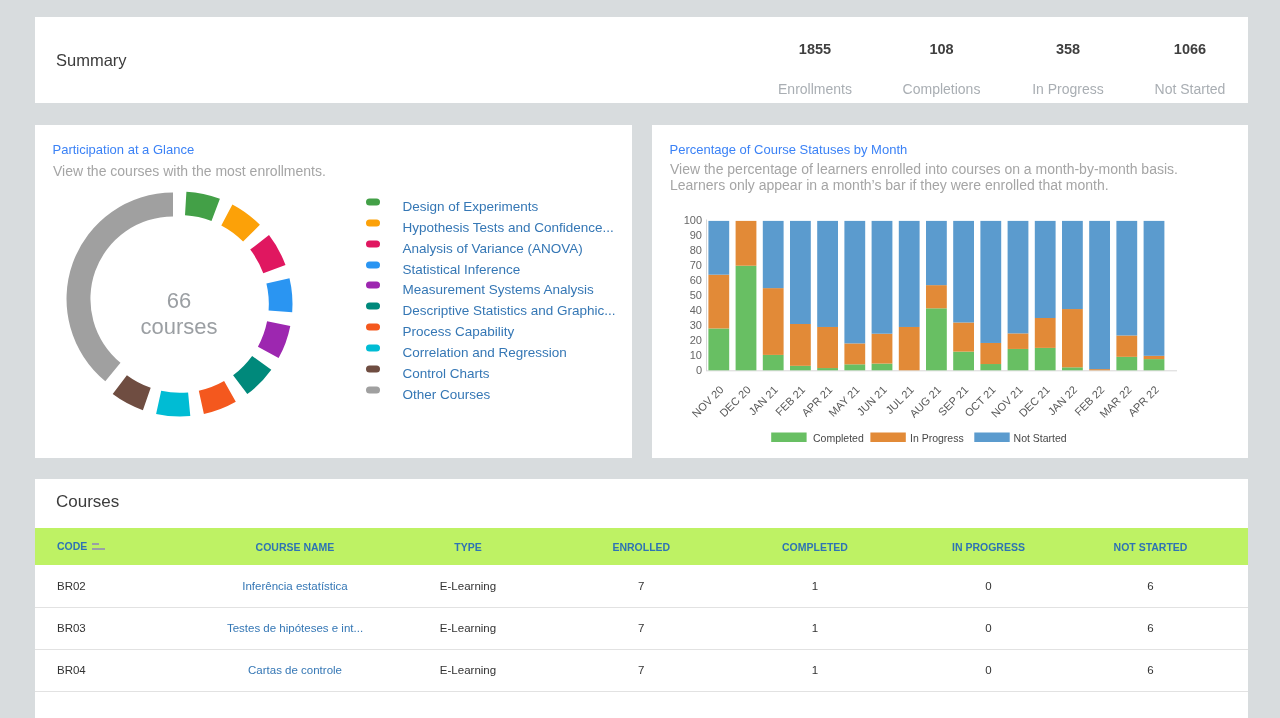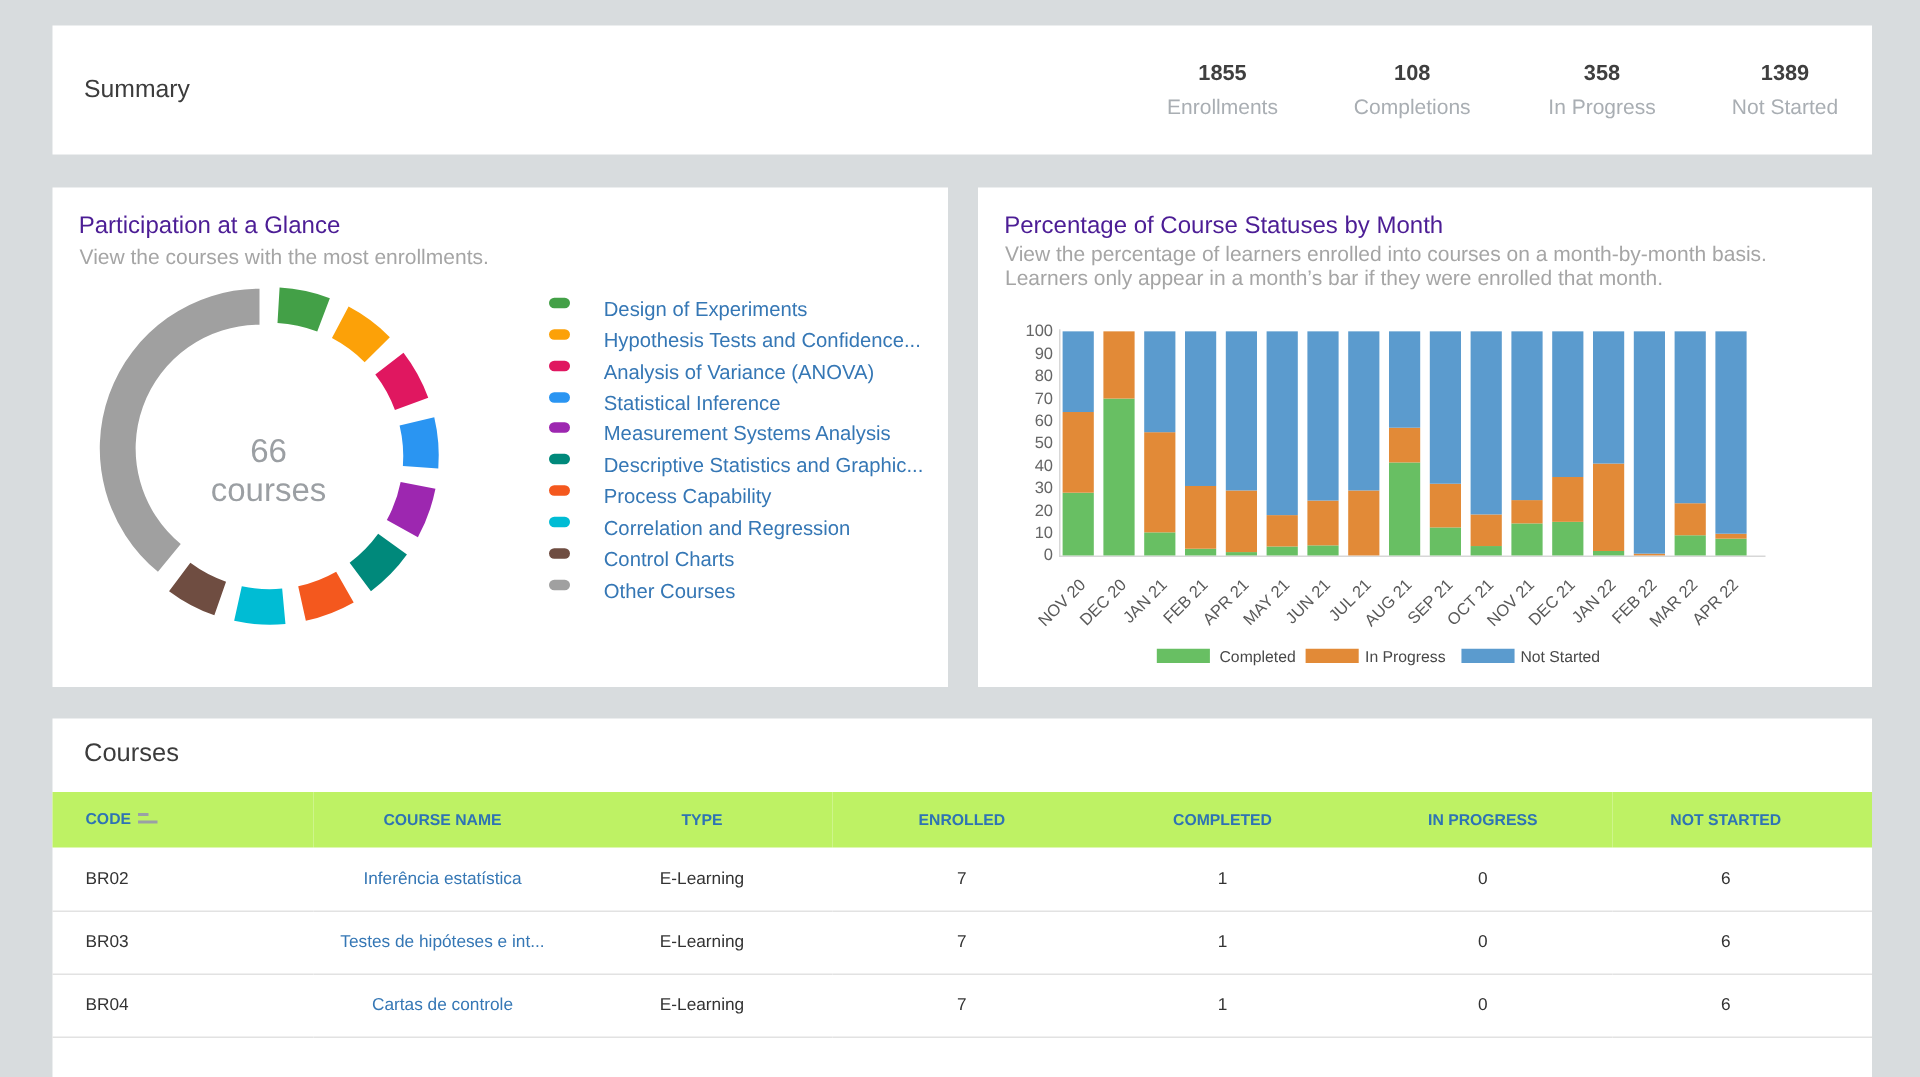--- a/index.html
+++ b/index.html
@@ -1,24 +1,24 @@
 <!DOCTYPE html>
 <html><head><meta charset="utf-8">
 <style>
 * { margin:0; padding:0; box-sizing:border-box; }
 html,body { width:1280px; height:718px; background:#d8dcde; font-family:"Liberation Sans",sans-serif; overflow:hidden; }
 .card { position:absolute; background:#fff;padding-left:28px; }
 #summary { left:35px; top:17px; width:1213px; height:86px; }
 #summary h1 { position:absolute; left:21px; top:50%; transform:translateY(-50%); font-size:16.5px; font-weight:400; color:#3c3c3c; }
 .stat { position:absolute; width:130px; text-align:center; top:24px; }
 .stat .n { font-size:14.5px; font-weight:700; color:#3f3f3f; }
-.stat .l { font-size:14px; color:#a9aeb3; margin-top:6px; }
+.stat .l { font-size:14px; color:#a9aeb3; margin-top:24px; }
 #lcard { left:35px; top:125px; width:597px; height:333px; }
 #rcard { left:652px; top:125px; width:596px; height:333px; }
-.ctitle { position:absolute; left:17.5px; top:16.5px; font-size:16px; color:#4c1d95; font-weight:400; }
+.ctitle { position:absolute; left:17.5px; top:16.5px; font-size:13px; color:#3b82f6; font-weight:400; }
 .csub { position:absolute; left:18px; top:38px; font-size:14px; color:#a5a5a5; }
 #lcard svg, #rcard svg { position:absolute; left:0; top:0; }
 .litem { position:absolute; left:331px; height:21px; display:flex; align-items:flex-start; transform:translateY(-10.5px); }
 .sw { width:13.5px; height:7px; border-radius:3.5px; display:inline-block; }
 .lt { font-size:13.5px; color:#3577b5; margin-left:23px; }
 .dctr { position:absolute; text-align:center; color:#9b9fa3;margin-top:11px; }
 #courses { left:35px; top:479px; width:1213px; height:239px; }
 #courses h2 { position:absolute; left:21px; top:13px; font-size:17px; font-weight:400; color:#3c3c3c; }
 table { position:absolute; top:49px; left:0; width:1213px; border-collapse:collapse; table-layout:fixed; }
 thead tr { background:#bef264; height:37px; }
@@ -40,21 +40,21 @@
     </div>
   <div class="stat" style="left:841.5px">
       <div class="n">108</div>
       <div class="l">Completions</div>
     </div>
   <div class="stat" style="left:968px">
       <div class="n">358</div>
       <div class="l">In Progress</div>
     </div>
   <div class="stat" style="left:1090px">
-      <div class="n">1389</div>
+      <div class="n">1066</div>
       <div class="l">Not Started</div>
     </div>
 </div>
 <div class="card" id="lcard">
   <div class="ctitle">Participation at a Glance</div>
   <div class="csub">View the courses with the most enrollments.</div>
   <svg width="597" height="333" viewBox="35 125 597 333">
 <path d="M186.4 191.7A112.5 112.5 0 0 1 219.9 198.8L211.5 221.0A88.8 88.8 0 0 0 185.0 215.3Z" fill="#43a047"></path>
 <path d="M232.4 204.4A112.5 112.5 0 0 1 259.9 224.8L243.1 241.5A88.8 88.8 0 0 0 221.3 225.4Z" fill="#fca108"></path>
 <path d="M269.0 235.1A112.5 112.5 0 0 1 285.5 265.1L263.3 273.3A88.8 88.8 0 0 0 250.2 249.6Z" fill="#e01760"></path>

